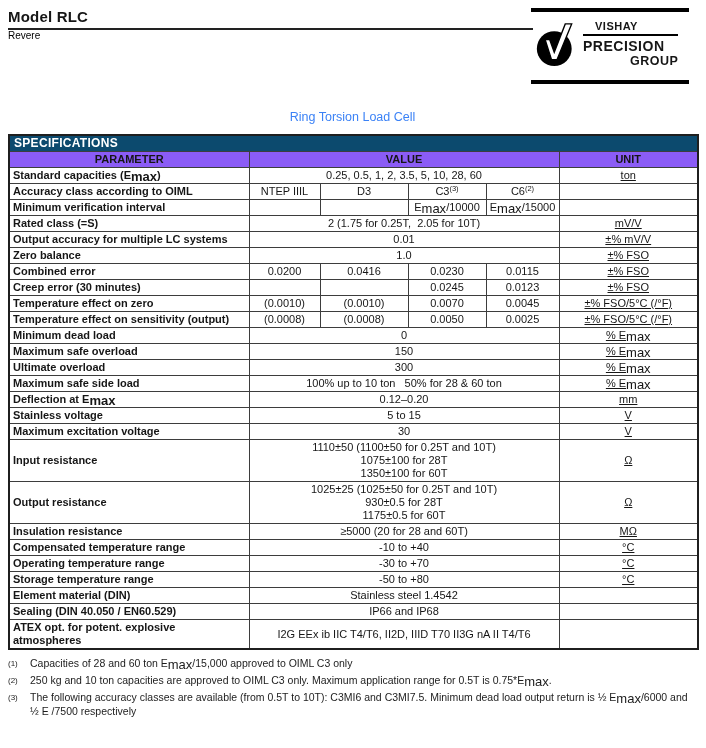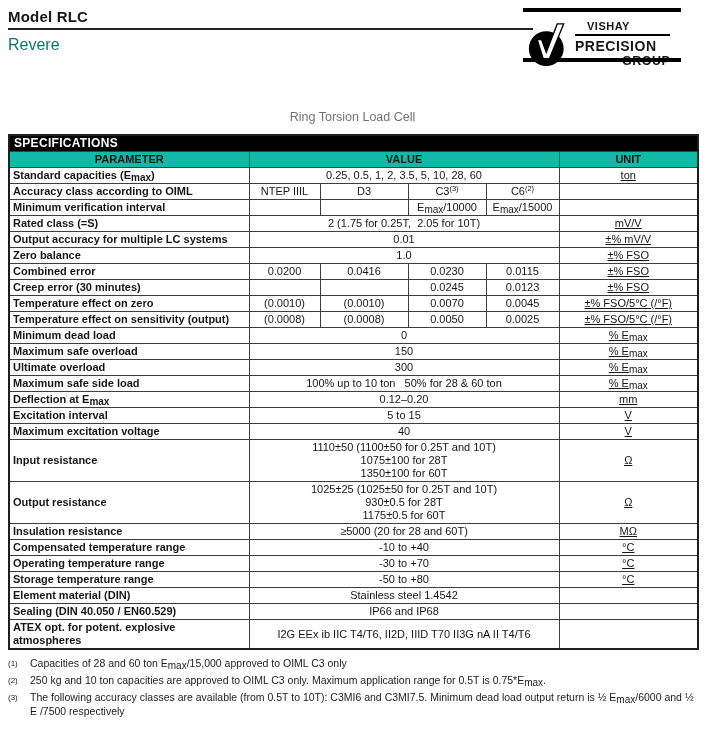--- a/index.html
+++ b/index.html
@@ -9,72 +9,72 @@
     color: #161616;
     position: relative;
     overflow: hidden;
   }
   .page { padding: 8px 9px 0 8px; }
 
   
   .header { position: relative; height: 88px; }
   .title { font-size: 15px; font-weight: bold; letter-spacing: 0.2px; }
   .title-rule { width: 525px; height: 2px; background: #222; margin-top: 3px; }
-  .subtitle { font-size: 16px; margin-top: 6px; color: #0f766e; }
+  .subtitle { font-size: 10px; color: #000000; }
 
   .logo {
-    position: absolute; top: 0; right: 16px;
-    width: 158px; height: 54px;
+    position: absolute; top: 0; right: 8px;
+    width: 158px; height: 76px;
   }
   .logo-bar { height: 4px; background: #000; width: 100%; }
   .logo-bar.bottom { position: absolute; bottom: 0; }
   .logo-mid { display: flex; align-items: center; padding: 2px 2px 6px 4px; }
   .logo-mark { flex: 0 0 auto; margin-top: 8px; }
   .logo-text { margin-left: 4px; line-height: 1; }
   .logo-vishay {
     font-size: 11px; font-weight: bold; letter-spacing: 0.5px;
     padding: 2px 2px 2px 12px; border-bottom: 2px solid #000;
     display: block;
   }
   .logo-line2 { font-size: 14px; font-weight: bold; letter-spacing: 0.5px; display: block; margin-top: 3px; }
   .logo-line3 { font-size: 12.5px; font-weight: bold; letter-spacing: 0.5px; display: block; margin-top: 2px; padding-left: 47px; }
 
-  .product-name { text-align: center; font-size: 12.5px; margin: 14px 0 10px 0; color: #737373; }
+  .product-name { text-align: center; font-size: 12.5px; margin: 14px 0 10px 0; color: #3b82f6; }
 
   
   table.spec {
     border-collapse: collapse;
     width: 689px;
     table-layout: fixed;
     border: 2px solid #1f1f1f;
   }
   table.spec td, table.spec th {
     border: 1px solid #3d3d3d;
     font-size: 11px;
     line-height: 13px;
     padding: 1px 3px;
     height: 15px;
     vertical-align: middle;
     overflow: hidden;
   }
   tr.section th {
-    background: #000000;
+    background: #0c4a6e;
     color: #fff;
     text-align: left;
     font-size: 12px;
     font-weight: bold;
     letter-spacing: 0.3px;
     padding: 1px 4px;
     height: 16px;
   }
-  tr.colhead th { font-weight: bold; text-align: center; background: #14b8a6; }
+  tr.colhead th { font-weight: bold; text-align: center; background: #8b5cf6; }
   td.param { text-align: left; font-weight: bold; padding-left: 4px; }
   td.val   { text-align: center; }
   td.unit  { text-align: center; text-decoration: underline; }
-  sub { font-size: 10px; vertical-align: -2px; line-height: 0; }
+  sub { font-size: 13px; vertical-align: -2px; line-height: 0; }
   sup { font-size: 7.5px; vertical-align: 4px; line-height: 0; }
 
   
   .footnotes { margin-top: 6px; }
   .footnote { display: flex; font-size: 10.5px; line-height: 14px; margin-bottom: 2px; color: #1c1c1c; }
   .footnote .marker { flex: 0 0 22px; font-size: 8px; padding-top: 1px; }
   .footnote .ftext  { flex: 1; }
 </style>
 </head>
 <body>
@@ -214,27 +214,27 @@
           <td class="param">Maximum safe side load</td>
           <td class="val" colspan="4">100% up to 10 ton&nbsp;&nbsp; 50% for 28 &amp; 60 ton</td>
           <td class="unit">% E<sub>max</sub></td>
         </tr>
         <tr>
           <td class="param">Deflection at E<sub>max</sub></td>
           <td class="val" colspan="4">0.12–0.20</td>
           <td class="unit">mm</td>
         </tr>
         <tr>
-          <td class="param">Excitation interval</td>
+          <td class="param">Stainless voltage</td>
           <td class="val" colspan="4">5 to 15</td>
           <td class="unit">V</td>
         </tr>
         <tr>
           <td class="param">Maximum excitation voltage</td>
-          <td class="val" colspan="4">40</td>
+          <td class="val" colspan="4">30</td>
           <td class="unit">V</td>
         </tr>
         <tr>
           <td class="param">Input resistance</td>
           <td class="val" colspan="4">1110±50 (1100±50 for 0.25T and 10T)<br>1075±100 for 28T<br>1350±100 for 60T</td>
           <td class="unit">Ω</td>
         </tr>
         <tr>
           <td class="param">Output resistance</td>
           <td class="val" colspan="4">1025±25 (1025±50 for 0.25T and 10T)<br>930±0.5 for 28T<br>1175±0.5 for 60T</td>

